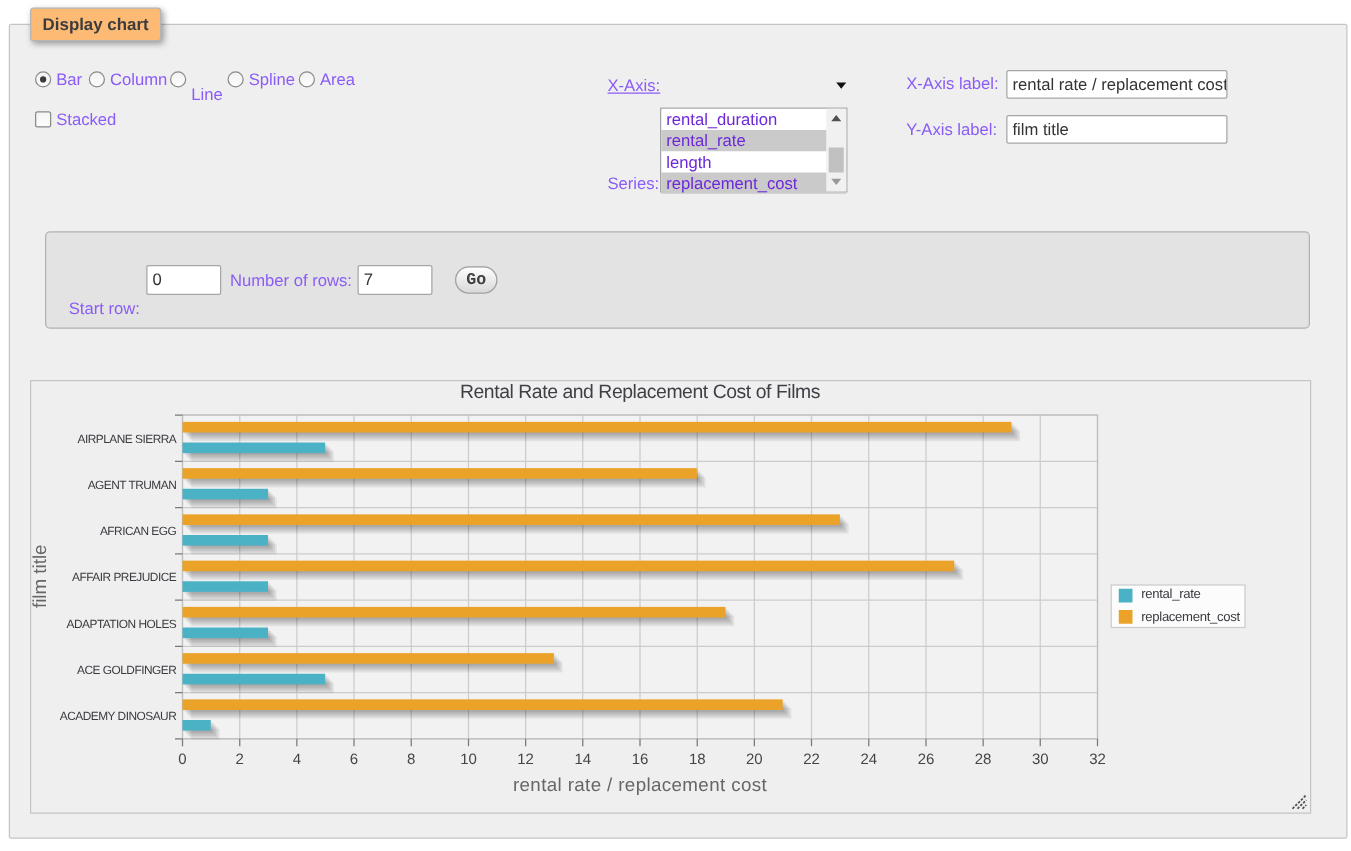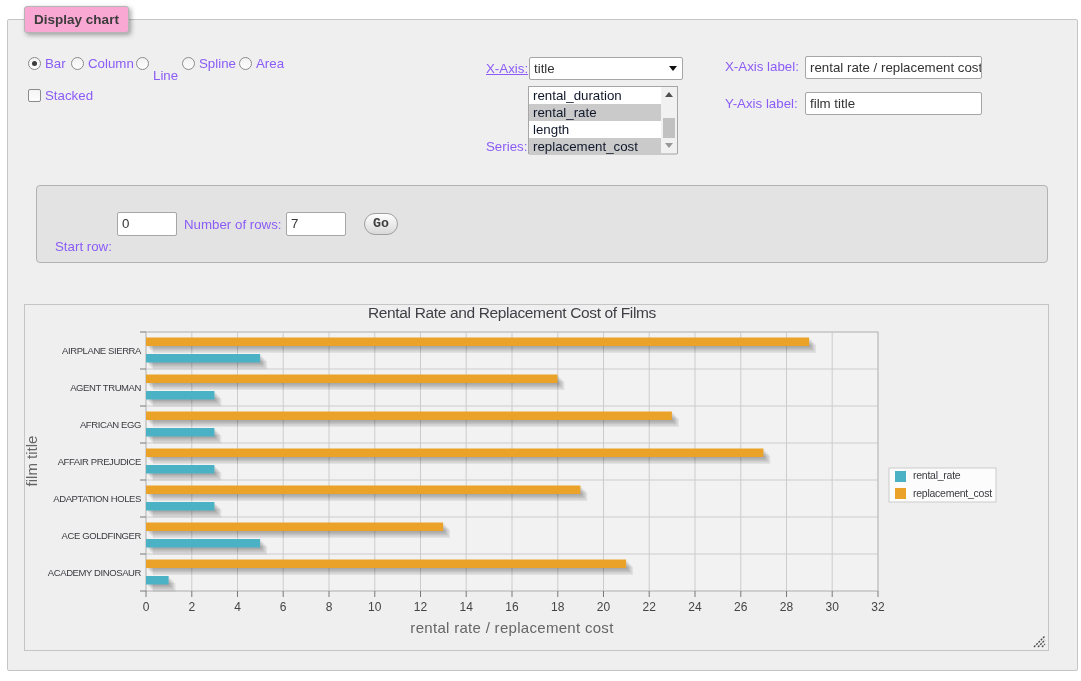--- a/index.html
+++ b/index.html
@@ -1,20 +1,20 @@
 <!DOCTYPE html>
 <html><head>
 <meta charset="utf-8">
 <style>
 * { margin:0; padding:0; box-sizing:border-box; }
 html,body { width:1081px; height:681px; background:#ffffff; font-family:"Liberation Sans", sans-serif; }
 #page { position:relative; width:1081px; height:681px; overflow:hidden; }
 .abs { position:absolute; }
 #fieldset { left:7px; top:19px; width:1071px; height:652px; border:1px solid #c5c5c5; background:#efefef; border-radius:2px; }
-#legendbox { left:24px; top:6px; width:105px; height:27px; background:#f9a8d4; border:1px solid #b5b5b5; border-radius:3px; box-shadow:2px 2px 5px rgba(0,0,0,0.35); z-index:5; font-weight:bold; font-size:13.5px; color:#3c3c3c; line-height:25px; text-align:center; }
+#legendbox { left:24px; top:6px; width:105px; height:27px; background:#fdba74; border:1px solid #b5b5b5; border-radius:3px; box-shadow:2px 2px 5px rgba(0,0,0,0.35); z-index:5; font-weight:bold; font-size:13.5px; color:#3c3c3c; line-height:25px; text-align:center; }
 .lbl { font-size:13.3px; color:#8b5cf6; white-space:nowrap; }
 .txt { border:1px solid #a6a6a6; border-radius:2px; background:#fff; font-size:13.3px; color:#333; padding:0 0 0 4px; line-height:21px; white-space:nowrap; overflow:hidden; }
 .radio { width:13px; height:13px; border:1px solid #8b8b8b; border-radius:50%; display:inline-block; background:linear-gradient(#f2f2f2,#fdfdfd); }
 .radio.on:after { content:""; position:absolute; left:3px; top:3px; width:5px; height:5px; border-radius:50%; background:#3b3b3b; }
 .check { width:13px; height:13px; border:1px solid #8b8b8b; border-radius:2px; background:linear-gradient(#f4f4f4,#fdfdfd); display:inline-block; }
 </style>
 </head>
 <body>
 <div id="page">
   <div class="abs" id="fieldset"></div>
@@ -29,25 +29,24 @@
   <div class="abs radio" style="left:182px; top:57px;"></div>
   <div class="abs lbl" style="left:199px; top:56px;">Spline</div>
   <div class="abs radio" style="left:239px; top:57px;"></div>
   <div class="abs lbl" style="left:256px; top:56px;">Area</div>
 
   <div class="abs check" style="left:28px; top:89px;"></div>
   <div class="abs lbl" style="left:45px; top:88px;">Stacked</div>
 
 
   <div class="abs lbl" style="left:486px; top:61px;text-decoration:underline;">X-Axis:</div>
-  <div class="abs txt" style="left:529px; top:57px; width:154px; height:23px;">title</div>
   <div class="abs" style="left:669px; top:66px; width:0; height:0; border-left:4.5px solid transparent; border-right:4.5px solid transparent; border-top:5.5px solid #111;"></div>
 
   <div class="abs lbl" style="left:486px; top:139px;">Series:</div>
-  <div class="abs" id="serieslist" style="left:528px; top:86px; width:150px; height:68px; border:1px solid #a6a6a6; background:#fff; font-size:13.3px; color:#0f172a;">
+  <div class="abs" id="serieslist" style="left:528px; top:86px; width:150px; height:68px; border:1px solid #a6a6a6; background:#fff; font-size:13.3px; color:#6d28d9;">
     <div style="height:17px; line-height:17px; padding-left:4px;">rental_duration</div>
     <div style="height:17px; line-height:17px; padding-left:4px; background:#cacaca;">rental_rate</div>
     <div style="height:17px; line-height:17px; padding-left:4px;">length</div>
     <div style="height:17px; line-height:17px; padding-left:4px; background:#cacaca;">replacement_cost</div>
 
     <div style="position:absolute; right:0; top:0; width:16px; height:66px; background:#f1f1f1;">
       <div style="position:absolute; top:5px; left:4px; width:0; height:0; border-left:4px solid transparent; border-right:4px solid transparent; border-bottom:5px solid #505050;"></div>
       <div style="position:absolute; top:31px; left:2px; width:12px; height:20px; background:#c1c1c1;"></div>
       <div style="position:absolute; bottom:5px; left:4px; width:0; height:0; border-left:4px solid transparent; border-right:4px solid transparent; border-top:5px solid #989898;"></div>
     </div>

